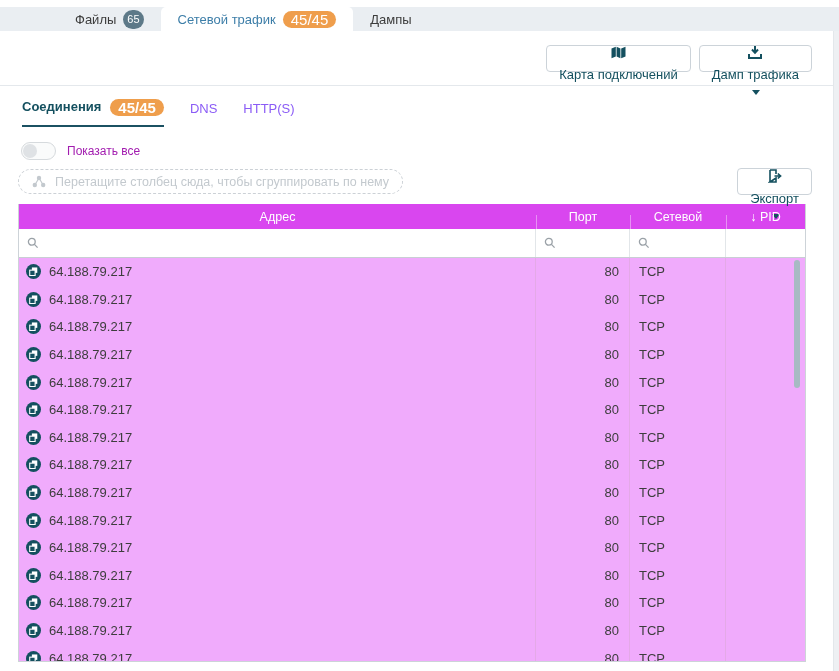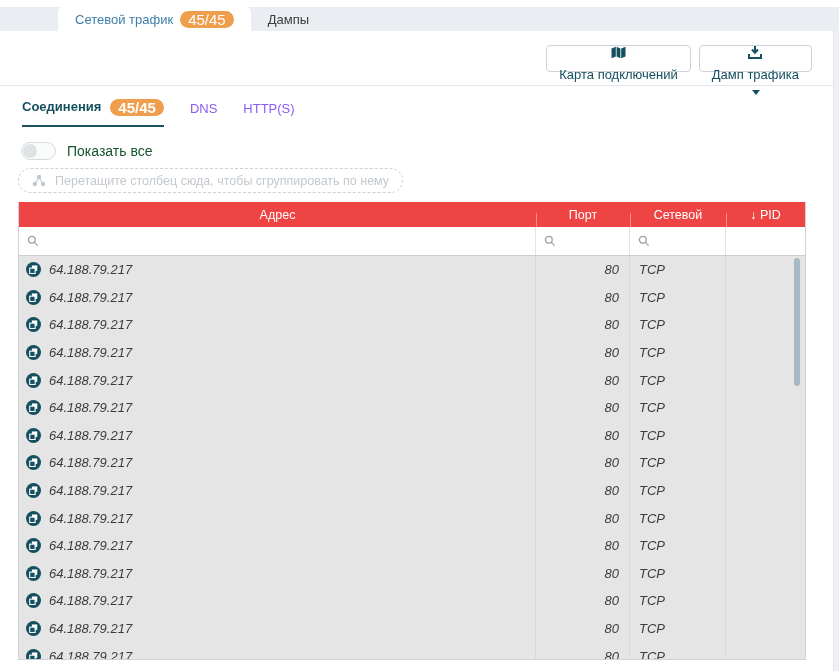--- a/index.html
+++ b/index.html
@@ -67,40 +67,40 @@
   
   .toggle-row { display: flex; align-items: center; gap: 11px; padding: 15px 0 0 21px; }
   .toggle {
     width: 35px; height: 18px; border-radius: 10px;
     background: #fafbfb; border: 1px solid #d6dadd; position: relative; cursor: pointer;
   }
   .toggle .knob {
     position: absolute; left: 1px; top: 1px; width: 14px; height: 14px;
     border-radius: 50%; background: #dfe2e5;
   }
-  .toggle-label { font-size: 14px; color: #14532d; }
+  .toggle-label { font-size: 12px; color: #a21caf; }
   
   .group-row {
     display: flex; align-items: center; justify-content: space-between;
     padding: 8px 27px 0 18px;
   }
   .dropzone {
     display: inline-flex; align-items: center; gap: 9px;
     height: 25px; padding: 0 13px;
     border: 1px dashed #ccd1d6; border-radius: 13px;
     color: #c3c9ce; font-size: 12.5px;
   }
   
   .table-wrap {
     margin: 9px 0 0 18px; width: 788px;
     border: 1px solid #cdd3d8; border-top: none;
   }
   .thead {
     display: grid; grid-template-columns: 517px 94px 96px 79px;
-    height: 25px; background: #ef4444; align-items: center;
+    height: 25px; background: #d946ef; align-items: center;
     color: #fff; font-size: 12.5px; text-align: center;
   }
   .th { position: relative; cursor: pointer; }
   .th + .th::before {
     content: ""; position: absolute; left: 0; top: 5px;
     width: 1px; height: 15px; background: rgba(255,255,255,0.4);
   }
   .filters {
     display: grid; grid-template-columns: 517px 94px 96px 79px;
     height: 29px; background: #fff; border-bottom: 1px solid #c9ced4;
@@ -111,22 +111,22 @@
   }
   .filter-cell:last-child { border-right: none; }
   .filter-cell input {
     border: none; outline: none; flex: 1; min-width: 0;
     font-size: 12px; font-family: "Liberation Sans", sans-serif;
     background: transparent; margin-left: 6px;
   }
   .tbody { position: relative; height: 403px; overflow: hidden; background: #fff; }
   .row {
     display: grid; grid-template-columns: 517px 94px 96px 79px;
-    height: 27.6px; background: #e5e5e5; align-items: center;
-    font-size: 13px; color: #3d3d3d; cursor: pointer; font-style: italic;
+    height: 27.6px; background: #f0abfc; align-items: center;
+    font-size: 13px; color: #3d3d3d; cursor: pointer;
   }
   .cell { height: 100%; display: flex; align-items: center; border-right: 1px solid rgba(180,160,140,0.18); }
   .cell:last-child { border-right: none; }
   .cell.address { gap: 8px; padding-left: 7px; }
   .cell.port { justify-content: flex-end; padding-right: 10px; }
   .cell.proto { padding-left: 9px; align-items: center; }
   .row-icon {
     width: 15px; height: 15px; border-radius: 50%; background: #14505f;
     display: inline-flex; align-items: center; justify-content: center; flex: none;
   }
@@ -135,20 +135,24 @@
     background: #a7bac3; border-radius: 3px; cursor: pointer;
   }
   svg { display: block; }
 </style>
 </head>
 <body>
 
 <div class="top-white"></div>
 
 <div class="tabbar">
+  <div class="tab">
+    <span>Файлы</span>
+    <span class="badge-circle">65</span>
+  </div>
   <div class="tab active">
     <span>Сетевой трафик</span>
     <span class="badge-pill">45/45</span>
   </div>
   <div class="tab">
     <span>Дампы</span>
   </div>
 </div>
 
 <div class="content">
@@ -201,20 +205,30 @@
       <span>
         <svg width="14" height="13" viewBox="0 0 14 13">
           <circle cx="7" cy="3" r="2.2" fill="#c3c9ce"></circle>
           <circle cx="2.8" cy="10" r="2.2" fill="#c3c9ce"></circle>
           <circle cx="11.2" cy="10" r="2.2" fill="#c3c9ce"></circle>
           <path d="M7 3 L2.8 10 M7 3 L11.2 10" stroke="#c3c9ce" stroke-width="1.2"></path>
         </svg>
       </span>
       <span>Перетащите столбец сюда, чтобы сгруппировать по нему</span>
     </div>
+    <button class="btn">
+      <span>
+        <svg width="14" height="14" viewBox="0 0 14 14">
+          <path d="M2 1 L8 1 L8 5 M8 9 L8 13 L2 13 Z M2 1 L2 13" stroke="#14505f" stroke-width="1.6" fill="none"></path>
+          <path d="M6.5 7 L12 7 M9.8 4.5 L12.6 7 L9.8 9.5" stroke="#14505f" stroke-width="1.6" fill="none"></path>
+        </svg>
+      </span>
+      <span>Экспорт</span>
+      <span class="caret"></span>
+    </button>
   </div>
 
   <div class="table-wrap">
     <div class="thead">
       <div class="th">
         <span>Адрес</span>
       </div>
       <div class="th">
         <span>Порт</span>
       </div>

